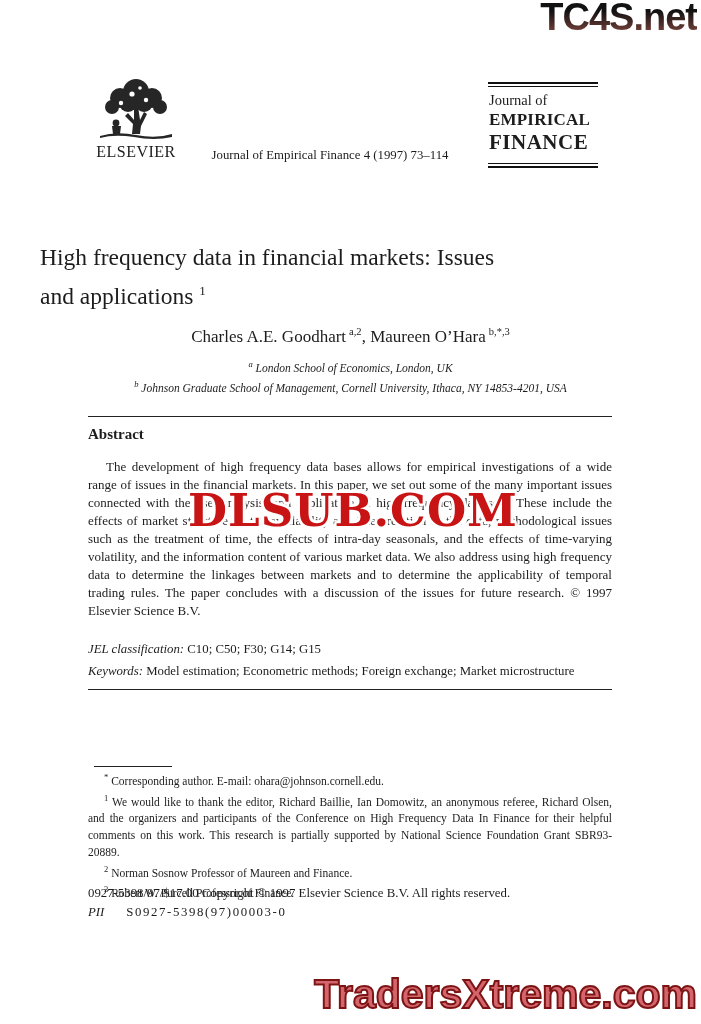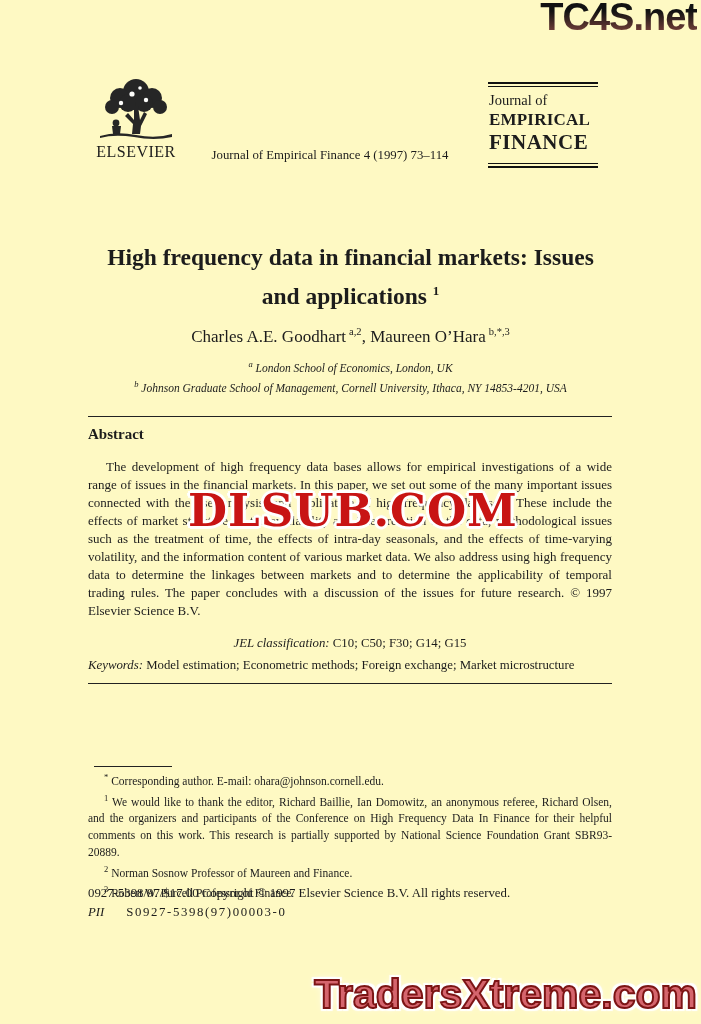--- a/index.html
+++ b/index.html
@@ -1,18 +1,18 @@
 <!DOCTYPE html>
 <html><head>
 <meta charset="utf-8">
 <style>
   html,body { margin:0; padding:0; background:#e8e8e8; }
   .page {
     position:relative; width:701px; height:1024px; margin:0 auto;
-    background:#fef9c3; color:#1c1c1c; overflow:hidden;
+    background:#ffffff; color:#1c1c1c; overflow:hidden;
     font-family:"Liberation Serif", serif;
   }
 
   
   .wm-top {
     position:absolute; top:-4px; right:4px;
     font-family:"Liberation Sans", sans-serif; font-weight:bold;
     font-size:38px; letter-spacing:-1px;
     background:linear-gradient(to bottom, #121212 35%, #8a4a42 95%);
     -webkit-background-clip:text; background-clip:text;
@@ -50,39 +50,39 @@
   .jbox .rule.thin { border-top-width:1px; margin-top:2px; }
   .jbox .rule.thin-b { border-top-width:1px; margin-bottom:2px; }
   .jbox-text { padding:5px 0 6px 1px; }
   .j1 { font-size:14.5px; }
   .j2 { font-size:17px; font-weight:bold; letter-spacing:0.2px; margin-top:1px; }
   .j3 { font-size:21px; font-weight:bold; letter-spacing:0.5px; }
 
   
   .title {
     position:absolute; top:241px; left:40px; right:40px; margin:0;
-    font-size:23.5px; font-weight:bold; text-align:center; line-height:33px;
+    font-size:23.5px; font-weight:normal; line-height:33px;
   }
   .title sup { font-size:13px; }
   .authors { position:absolute; top:326px; left:0; right:0; text-align:center; font-size:17px; }
   .authors sup { font-size:10.5px; margin-left:3px; }
   .affils { position:absolute; top:356px; left:0; right:0; text-align:center;
             font-style:italic; font-size:11.5px; line-height:16px; }
   .affils sup { font-size:8.5px; font-style:italic; }
 
   
   .abstract-block { position:absolute; top:416px; left:88px; width:524px; }
   .rule-full { height:0; border-top:1.7px solid #222; }
   .abstract-heading { font-weight:bold; font-size:15px; margin-top:9px; }
   .abstract-text {
     margin:15px 0 0 0; font-size:13px; line-height:18px;
     text-align:justify; text-indent:18px;
   }
   .meta-line { font-size:12.8px; margin-top:4px; line-height:17.5px; }
-  .meta-first { margin-top:15px;text-align:center; }
+  .meta-first { margin-top:21px; }
   .it { font-style:italic; }
   .abstract-block .rule-full.bottom { margin-top:9px; }
 
   
   .footnotes { position:absolute; top:766px; left:88px; width:524px;
                font-size:11.5px; line-height:16.8px; }
   .fn-sep { width:78px; border-top:1.4px solid #222; margin:0 0 2px 6px; }
   .fn { margin:0; text-indent:16px; }
   .fn.justify { text-align:justify; }
   .fn sup { font-size:8.5px; }

